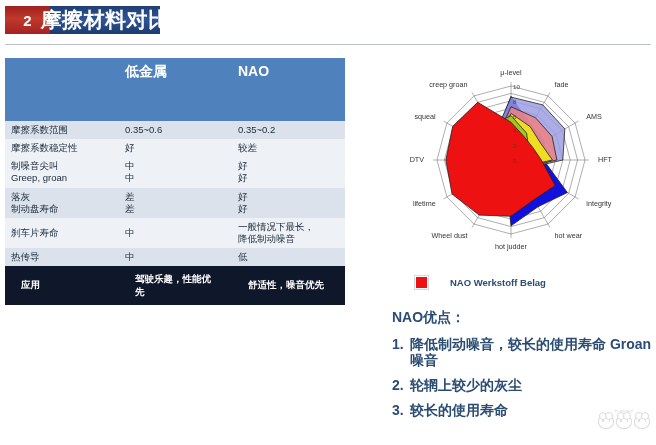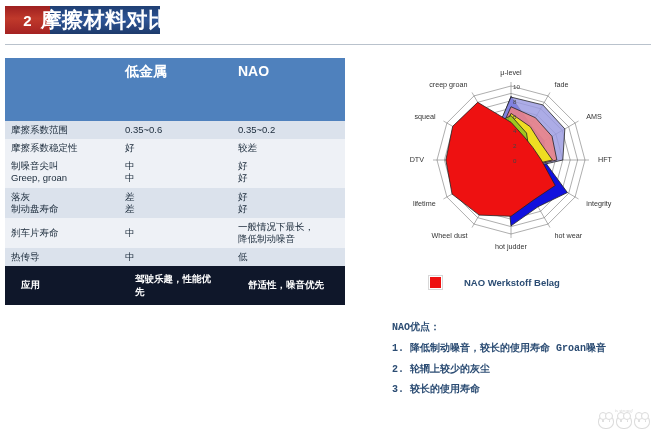--- a/index.html
+++ b/index.html
@@ -63,31 +63,31 @@
 
   
   #chart{position:absolute;left:378px;top:58px;width:278px;height:205px;text-align:right;}
   #chart svg{display:block;}
   .rlabel{font-size:7.2px;fill:#333333;font-family:"Liberation Sans",sans-serif;}
   .rtick{font-size:6.2px;fill:#444444;font-family:"Liberation Sans",sans-serif;}
   .grid{fill:none;stroke:#6b6b6b;stroke-width:0.55;}
   .spoke{stroke:#6b6b6b;stroke-width:0.55;}
 
   
-  #legend{position:absolute;left:429px;top:276px;display:flex;align-items:center;text-align:right;}
+  #legend{position:absolute;left:415px;top:276px;display:flex;align-items:center;text-align:right;}
   #legend-swatch{
     width:11px;height:11px;background:#ee1111;
     border:1.5px solid #ffffff;outline:1px solid #d8d8d8;
     margin-right:22px;flex:none;
   }
   #legend-text{font-size:9.5px;font-weight:bold;color:#2b4c73;white-space:nowrap;}
 
   
-  #notes{position:absolute;left:392px;top:320px;width:260px;
-         color:#2b4c73;font-weight:bold;font-size:10px;font-family:Liberation Mono, monospace;}
+  #notes{position:absolute;left:392px;top:309px;width:260px;
+         color:#2b4c73;font-weight:bold;font-size:14px;}
   #notes-title{margin-bottom:9px;}
   .note-row{display:flex;margin-bottom:9px;line-height:1.15;}
   .note-num{width:18px;flex:none;}
   .note-txt{flex:1;}
 
   
   #watermark{
     position:absolute;left:596px;top:408px;width:56px;height:34px;
     opacity:0.30;
   }

